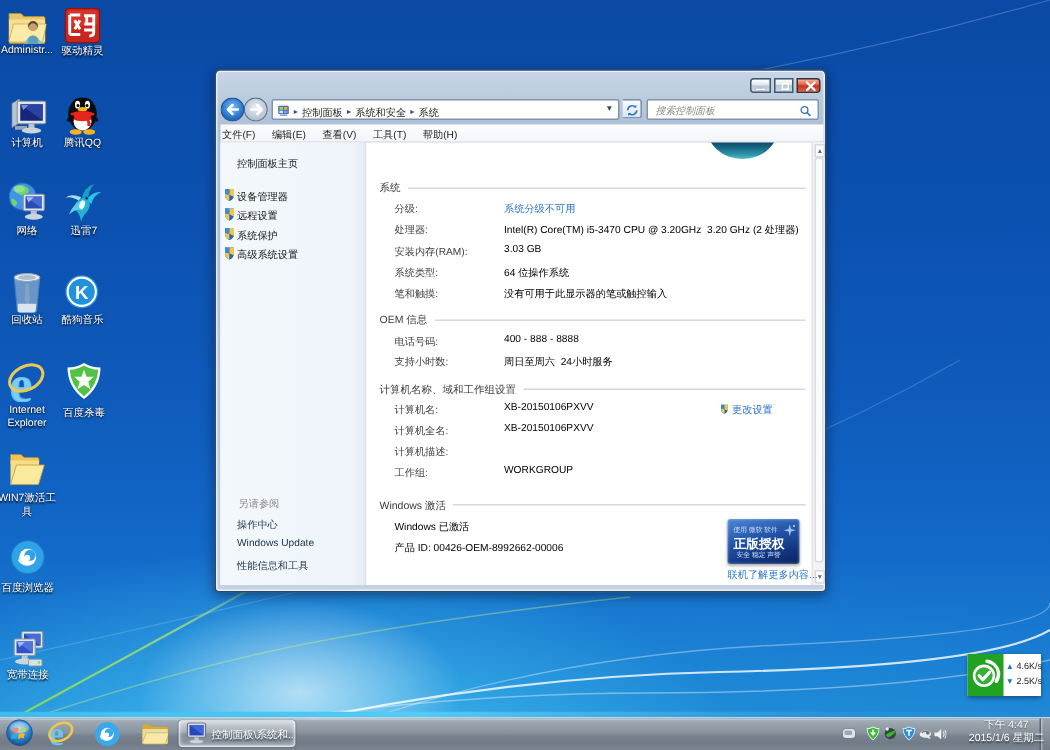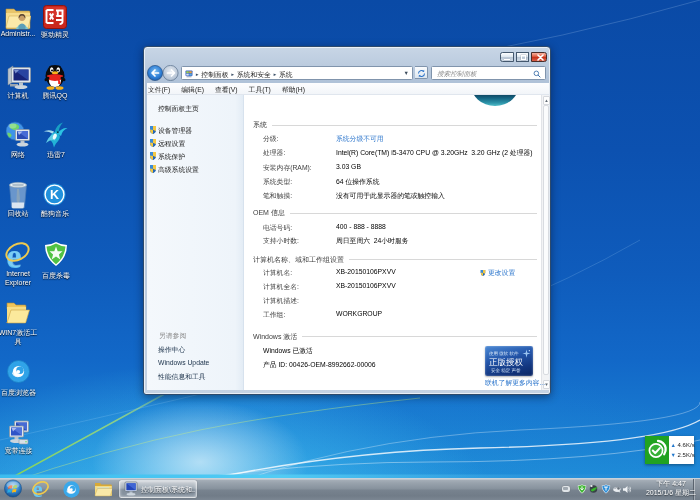--- a/index.html
+++ b/index.html
@@ -313,21 +313,21 @@
       <div class="val" style="left:189px;top:187px">XB-20150106PXVV</div>
   <div class="lab" style="left:116px;top:201px">计算机描述:</div>
   <div class="lab" style="left:116px;top:215px">工作组:</div>
       <div class="val" style="left:189px;top:215px">WORKGROUP</div>
   <div class="hdr" style="left:106px;top:236.5px">Windows 激活<span class="hline"></span></div>
   <div class="val" style="left:116px;top:251px">Windows 已激活</div>
   <div class="val" style="left:116px;top:264.5px">产品 ID: 00426-OEM-8992662-00006</div>
 
   <div class="abs" style="left:338px;top:251px;width:48px;height:30px;border-radius:2px;background:linear-gradient(165deg,#4a88d4 0%,#2456aa 40%,#12357e 75%,#0a2562 100%);box-shadow:inset 0 0 2px rgba(255,255,255,.5),0 1px 2px rgba(0,0,0,.3)">
    <div class="abs" style="left:4px;top:4px;font-size:5px;color:#cfe0f5;white-space:nowrap;transform:scale(.9);transform-origin:0 0">使用 微软 软件</div>
-   <div class="abs" style="left:4px;top:10.5px;font-size:8.5px;font-weight:normal;color:#fff;white-space:nowrap">正版授权</div>
+   <div class="abs" style="left:4px;top:10.5px;font-size:8.5px;font-weight:bold;color:#fff;white-space:nowrap">正版授权</div>
    <div class="abs" style="left:6px;top:21px;font-size:5px;color:#cfe0f5;white-space:nowrap;transform:scale(.9);transform-origin:0 0">安全 稳定 声誉</div>
    <svg class="abs" style="right:2.5px;top:2.5px" width="9" height="9" viewBox="0 0 12 12">
           <path d="M6,0.5 L7.1,4.9 L11.5,6 L7.1,7.1 L6,11.5 L4.9,7.1 L0.5,6 L4.9,4.9 z" fill="#a8d0f8" opacity=".9"></path>
           <circle cx="9.8" cy="2.2" r=".9" fill="#cfe6ff"></circle>
         </svg>
   </div>
   <div class="val" style="left:338px;top:283px;color:#2b75cc">联机了解更多内容...</div>
  </div>
 </div>
 

